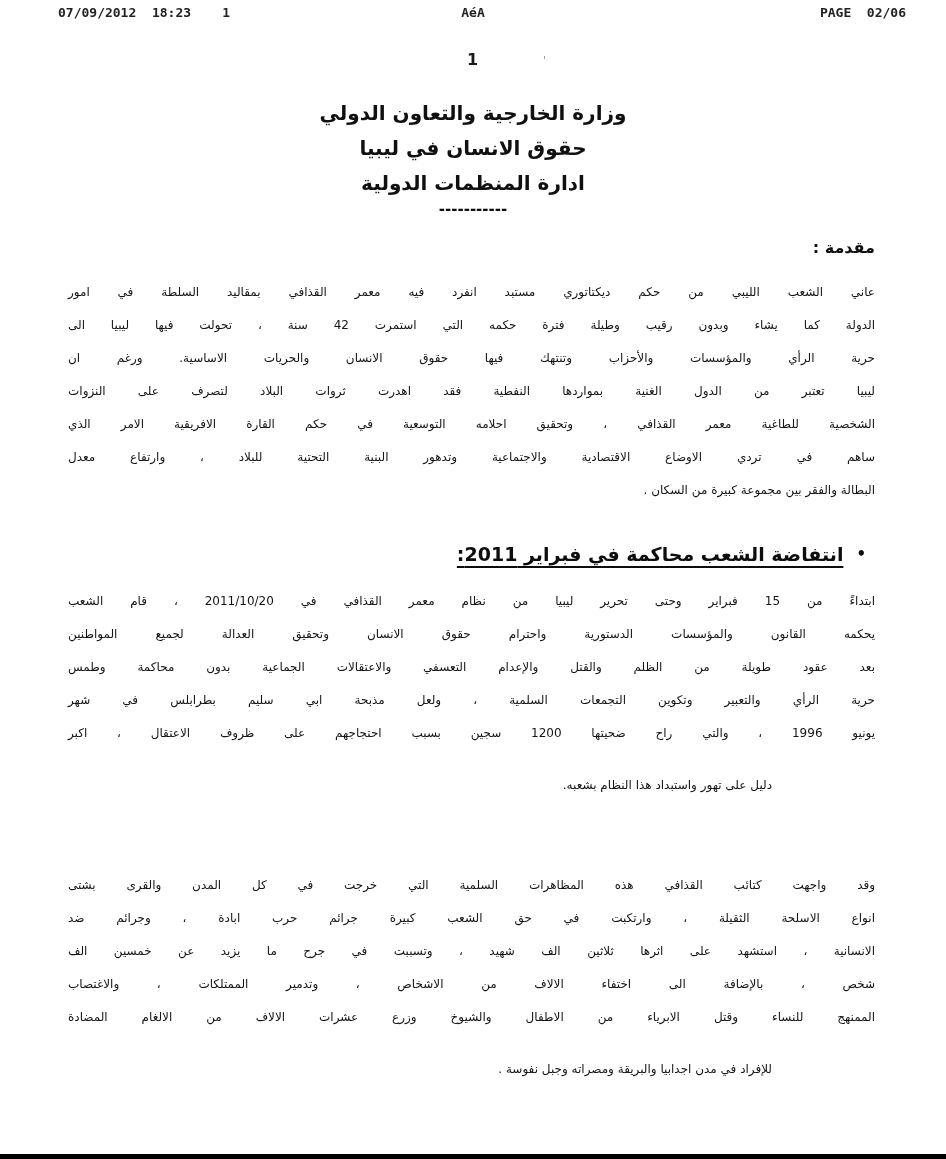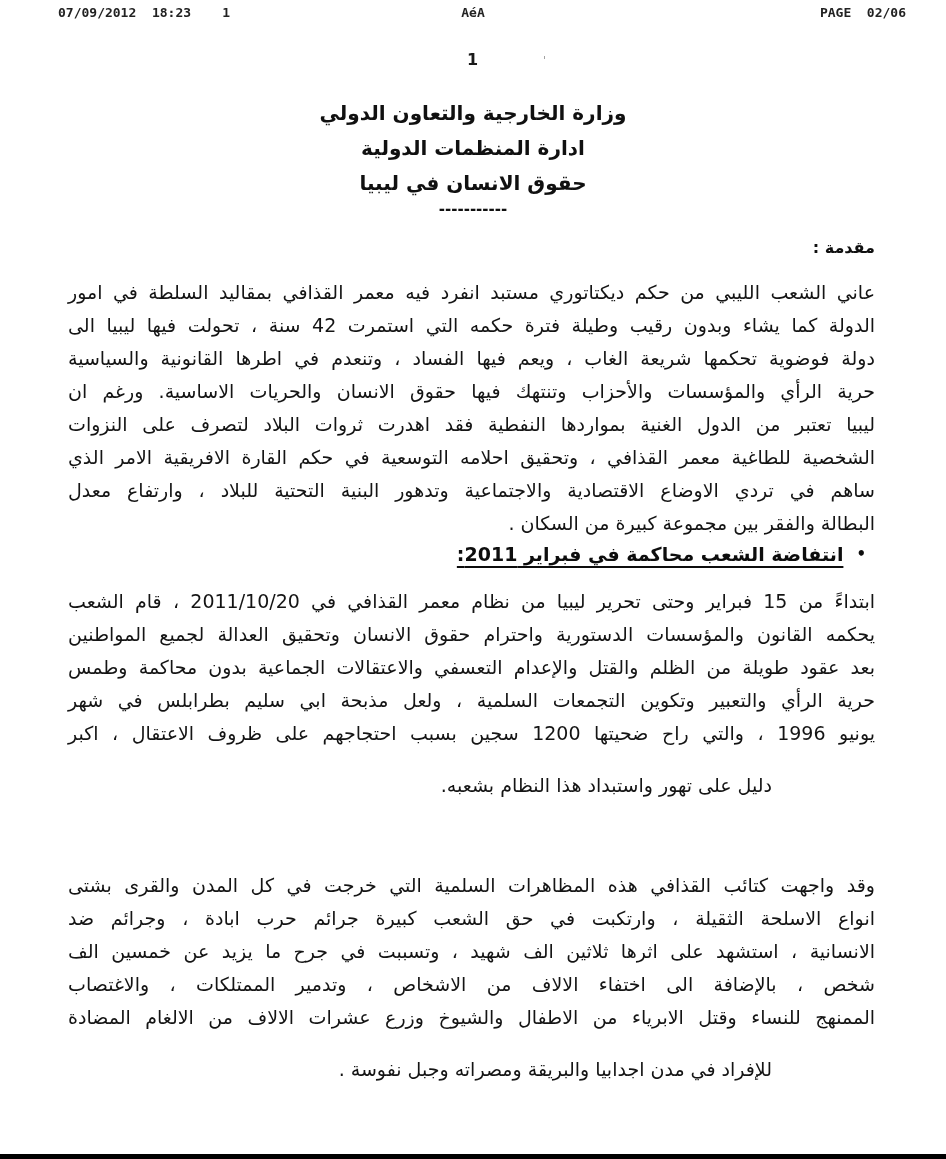--- a/index.html
+++ b/index.html
@@ -88,21 +88,21 @@
     font-size: 16px;
     color: #101010;
   }
 
   
   .para {
     position: absolute;
     right: 71px;
     width: 807px;
     direction: rtl;
-    font-size: 19px;
+    font-size: 12px;
     color: #141414;
   }
   .para .line {
     height: 33px;
     line-height: 33px;
     text-align: justify;
     text-align-last: justify;
     white-space: nowrap;
   }
   .para .lastline-right  { text-align-last: right; }
@@ -151,31 +151,30 @@
     <span class="fh-left">07/09/2012  18:23    1</span>
     <span class="fh-center">AéA</span>
     <span class="fh-right">PAGE  02/06</span>
   </div>
 
   <div class="page-number">1</div>
   <div class="stray-mark">'</div>
 
   <div class="title-block">
     <div class="t-line">وزارة الخارجية والتعاون الدولي</div>
+    <div class="t-line">حقوق الانسان في ليبيا</div>
     <div class="t-line">ادارة المنظمات الدولية</div>
-    <div class="t-line">حقوق الانسان في ليبيا</div>
     <div class="t-sep">-----------</div>
   </div>
 
   <div class="intro-label">مقدمة :</div>
 
   <div class="para para-intro">
       <div class="line">عاني الشعب الليبي من حكم ديكتاتوري مستبد انفرد فيه معمر القذافي بمقاليد السلطة في امور</div>
       <div class="line">الدولة كما يشاء وبدون رقيب وطيلة فترة حكمه التي استمرت 42 سنة ، تحولت فيها ليبيا الى</div>
-      <div class="line">دولة فوضوية تحكمها شريعة الغاب ، ويعم فيها الفساد ، وتنعدم في اطرها القانونية والسياسية</div>
       <div class="line">حرية الرأي والمؤسسات والأحزاب وتنتهك فيها حقوق الانسان والحريات الاساسية. ورغم ان</div>
       <div class="line">ليبيا تعتبر من الدول الغنية بمواردها النفطية  فقد اهدرت ثروات البلاد لتصرف على النزوات</div>
       <div class="line">الشخصية للطاغية معمر القذافي ، وتحقيق احلامه التوسعية في حكم القارة الافريقية الامر الذي</div>
       <div class="line">ساهم في تردي الاوضاع الاقتصادية والاجتماعية وتدهور البنية التحتية للبلاد ، وارتفاع معدل</div>
       <div class="line lastline-right">البطالة والفقر بين مجموعة كبيرة من السكان .</div>
     </div>
 
   <div class="bullet-heading">
     <span class="bullet">•</span>
     <span class="bh-text">انتفاضة الشعب محاكمة في فبراير 2011:</span>

